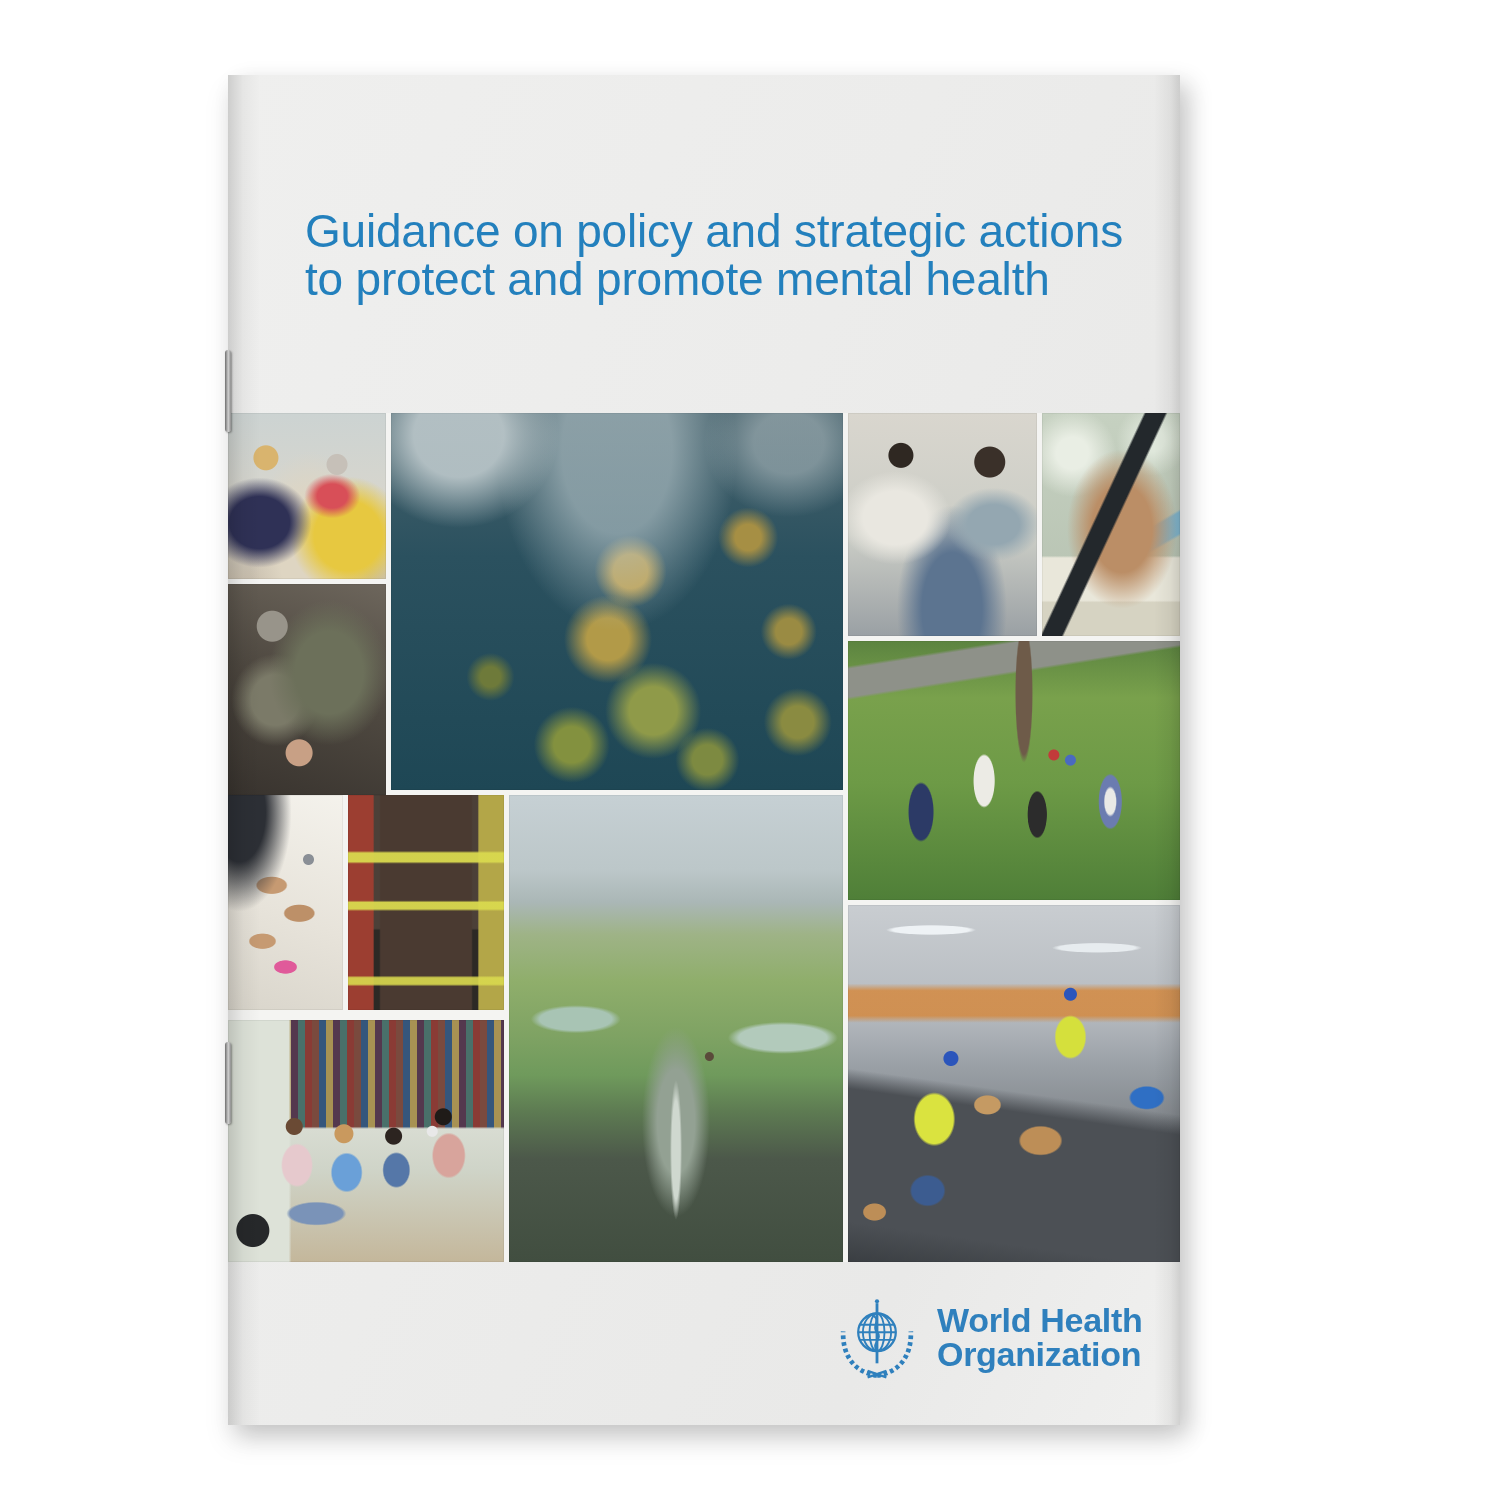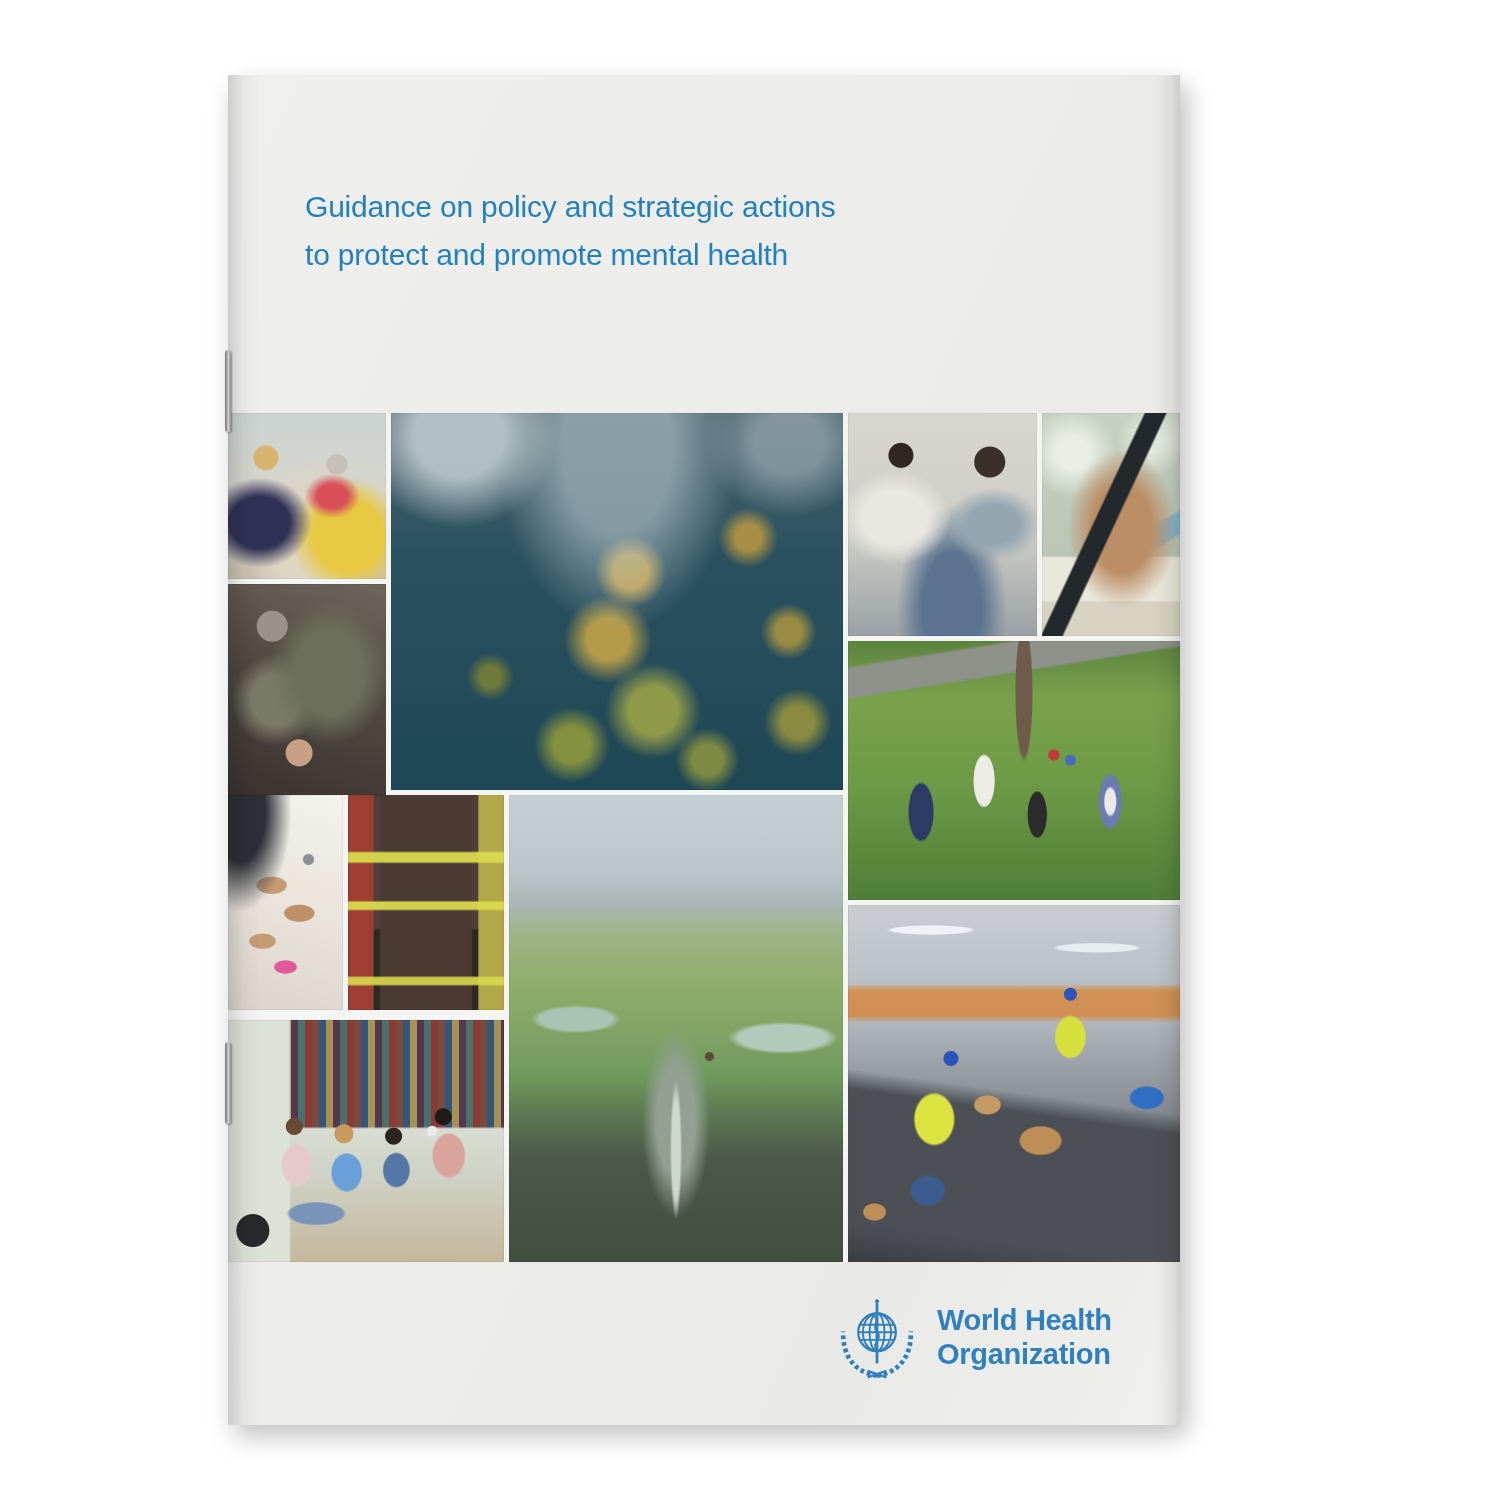--- a/index.html
+++ b/index.html
@@ -26,22 +26,22 @@
   .page::after{content:"";position:absolute;right:0;top:0;bottom:0;width:26px;
     background:linear-gradient(90deg,rgba(0,0,0,0),rgba(0,0,0,.05) 62%,rgba(0,0,0,.13) 100%);pointer-events:none;z-index:30;}
 
   .staple{position:absolute;left:-3px;width:6px;height:82px;border-radius:3px;z-index:35;
     background:linear-gradient(90deg,#6f6f6f,#cfcfcf 55%,#8d8d8d);
     box-shadow:1px 1px 2px rgba(0,0,0,.35);}
   .staple.top{top:275px;}
   .staple.bottom{top:967px;}
 
   
-  .cover-title{position:absolute;left:77px;top:108px;z-index:5;color:var(--title-blue);
-    font-size:30px;line-height:48px;letter-spacing:-.2px;}
+  .cover-title{position:absolute;left:77px;top:132px;z-index:5;color:var(--title-blue);
+    font-size:46px;line-height:48px;letter-spacing:-.2px;}
   .cover-title .t1{font-weight:400;}
   .cover-title .t2,.cover-title .t3{font-weight:400;}
 
   
   .collage{position:absolute;left:0;top:338px;width:952px;height:849px;
     background:var(--gutter-white);z-index:4;}
   .tile{position:absolute;box-shadow:inset 0 0 0 1px rgba(0,0,0,.05);background-repeat:no-repeat;background-size:100% 100%;}
 
   
   .p1{left:0;top:0;width:158px;height:166px;background-image:
@@ -166,21 +166,21 @@
     linear-gradient(188deg,rgba(0,0,0,0) 52%,#4c5055 57% 90%,#3a3e42 100%),
     linear-gradient(180deg,rgba(0,0,0,0) 22%,rgba(216,130,46,.75) 24% 31%,rgba(0,0,0,0) 33%),
     radial-gradient(ellipse 45px 5px at 25% 7%,#eef2f5 0 85%,rgba(0,0,0,0) 100%),
     radial-gradient(ellipse 45px 5px at 75% 12%,#e7ecef 0 85%,rgba(0,0,0,0) 100%),
     linear-gradient(180deg,#c9cdd1 0%,#b6bbc0 30%,#9aa0a6 45%,#84898e 60%,#6a6f74 80%,#565a5f 100%);}
 
   
   .footer{position:absolute;left:0;right:0;bottom:0;top:1187px;z-index:5;}
   .who-logo{position:absolute;left:602px;top:28px;display:flex;align-items:center;gap:13px;color:var(--logo-blue);}
   .who-emblem{width:94px;height:94px;color:var(--logo-blue);}
-  .who-wordmark{font-weight:700;font-size:29px;line-height:34px;letter-spacing:-.3px;color:var(--logo-blue);}
+  .who-wordmark{font-weight:700;font-size:34px;line-height:34px;letter-spacing:-.3px;color:var(--logo-blue);}
 </style>
 </head>
 <body>
 
 <div class="stage">
   <div class="page">
 
     <div class="staple top"></div>
     <div class="staple bottom"></div>
 

